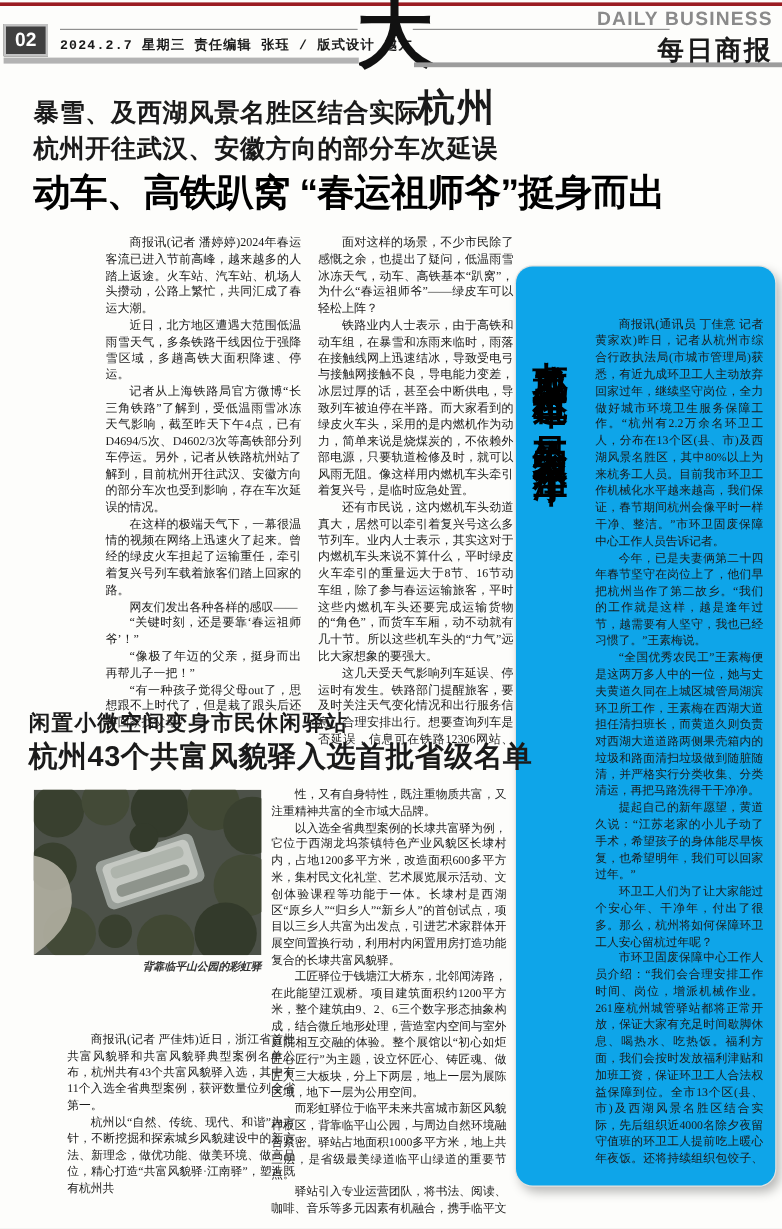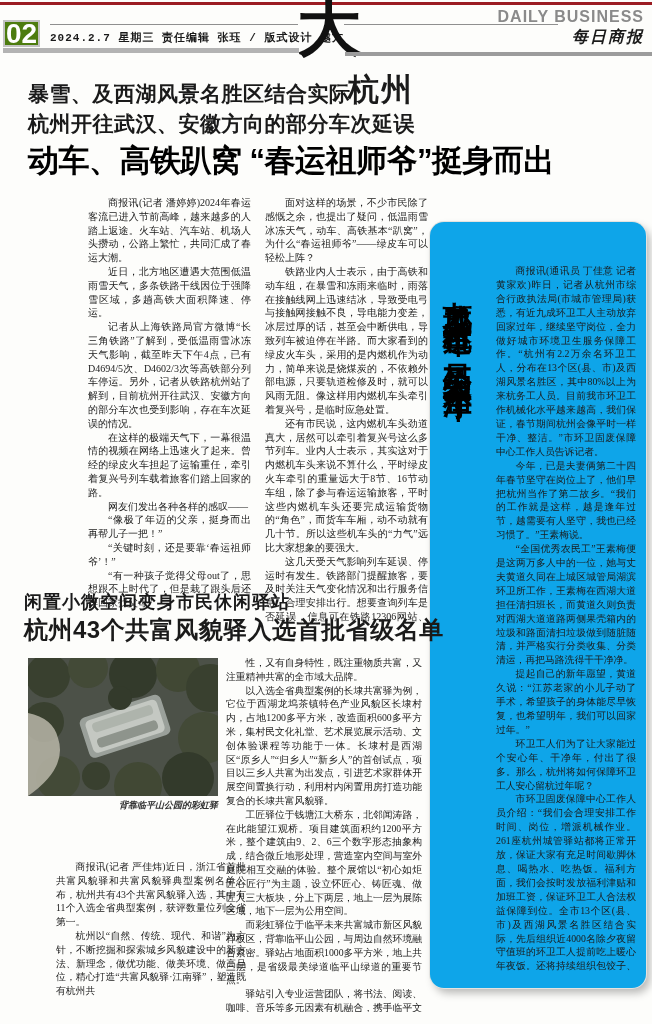--- a/index.html
+++ b/index.html
@@ -1,36 +1,36 @@
 <!DOCTYPE html>
 <html><head>
 <meta charset="utf-8">
 <style>
   html,body{margin:0;padding:0;background:#e8e8e8;}
   .page{position:relative;width:652px;height:1024px;background:#fdfdfb;overflow:hidden;
         font-family:"Liberation Serif",serif;color:#1a1a1a;margin:0 auto;}
   
   .top-rule{position:absolute;top:2px;left:0;width:652px;height:3px;background:#9b1c22;}
-  .pagenum{position:absolute;top:20px;left:3px;width:37px;height:27px;background:#4d7c0f;
-           color:#fff;font-family:"Liberation Sans",sans-serif;font-weight:bold;font-size:28px;
+  .pagenum{position:absolute;top:20px;left:3px;width:37px;height:27px;background:#404040;
+           color:#fff;font-family:"Liberation Sans",sans-serif;font-weight:bold;font-size:16px;
            text-align:center;line-height:27px;box-shadow:inset 0 0 0 2px #c2c2c2;}
   .dateline{position:absolute;top:30px;left:50px;font-size:11px;font-weight:bold;
             font-family:Liberation Mono, monospace;letter-spacing:1px;}
   .rule-thin-left{position:absolute;top:24px;left:50px;width:248px;height:1px;background:#8f8f8f;}
   .rule-thick-left{position:absolute;top:48px;left:3px;width:296px;height:5px;background:#b3b3b3;}
   .masthead-da{position:absolute;top:-4px;left:297px;font-size:64px;font-weight:bold;
                font-family:"Liberation Serif",serif;color:#111;line-height:64px;}
   .masthead-city{position:absolute;top:26px;left:348px;font-size:31px;font-weight:900;
                  font-family:Liberation Mono, monospace;letter-spacing:2px;margin-top:43px;}
   .rule-thin-center{position:absolute;top:24px;left:344px;width:214px;height:1px;background:#8f8f8f;}
   .rule-thick-right{position:absolute;top:52px;left:345px;width:307px;height:4px;background:#9c9c9c;}
   .en-name{position:absolute;top:8px;right:8px;font-family:"Liberation Sans",sans-serif;
            font-weight:bold;font-size:16px;color:#8a8a8a;letter-spacing:1px;}
-  .cn-name{position:absolute;top:27px;right:8px;font-size:16px;font-weight:900;
-           font-family:"Liberation Sans",sans-serif;letter-spacing:2px;font-style:italic;}
+  .cn-name{position:absolute;top:27px;right:8px;font-size:22px;font-weight:900;
+           font-family:"Liberation Sans",sans-serif;letter-spacing:2px;}
   
   .kicker{position:absolute;left:28px;font-size:21px;font-weight:bold;
           font-family:"Liberation Sans",sans-serif;letter-spacing:0.5px;}
   .kicker1{top:80px;} .kicker2{top:110px;text-align:right;}
   .headline{position:absolute;top:140px;left:28px;font-size:31px;font-weight:900;
             font-family:"Liberation Sans",sans-serif;letter-spacing:-0.5px;color:#000;}
   .main-body{position:absolute;top:196px;left:88px;width:340px;height:434px;
              column-count:2;column-gap:14px;font-size:10px;line-height:13.8px;
              text-align:justify;overflow:hidden;}
   .main-body p,.sidebar-text p,.bcol p{margin:0;text-indent:2em;}
@@ -74,22 +74,22 @@
 
   <div class="kicker kicker1">暴雪、及西湖风景名胜区结合实际</div>
   <div class="kicker kicker2">杭州开往武汉、安徽方向的部分车次延误</div>
   <div class="headline">动车、高铁趴窝 “春运祖师爷”挺身而出</div>
   <div class="main-body">
       <p>商报讯(记者 潘婷婷)2024年春运客流已进入节前高峰，越来越多的人踏上返途。火车站、汽车站、机场人头攒动，公路上繁忙，共同汇成了春运大潮。</p>
       <p>近日，北方地区遭遇大范围低温雨雪天气，多条铁路干线因位于强降雪区域，多趟高铁大面积降速、停运。</p>
       <p>记者从上海铁路局官方微博“长三角铁路”了解到，受低温雨雪冰冻天气影响，截至昨天下午4点，已有D4694/5次、D4602/3次等高铁部分列车停运。另外，记者从铁路杭州站了解到，目前杭州开往武汉、安徽方向的部分车次也受到影响，存在车次延误的情况。</p>
       <p>在这样的极端天气下，一幕很温情的视频在网络上迅速火了起来。曾经的绿皮火车担起了运输重任，牵引着复兴号列车载着旅客们踏上回家的路。</p>
       <p>网友们发出各种各样的感叹——</p>
+      <p>“关键时刻，还是要靠‘春运祖师爷’！”</p>
       <p>“像极了年迈的父亲，挺身而出再帮儿子一把！”</p>
-      <p>“关键时刻，还是要靠‘春运祖师爷’！”</p>
       <p>“有一种孩子觉得父母out了，思想跟不上时代了，但是栽了跟头后还得回家找父母”</p>
       <p>面对这样的场景，不少市民除了感慨之余，也提出了疑问，低温雨雪冰冻天气，动车、高铁基本“趴窝”，为什么“春运祖师爷”——绿皮车可以轻松上阵？</p>
       <p>铁路业内人士表示，由于高铁和动车组，在暴雪和冻雨来临时，雨落在接触线网上迅速结冰，导致受电弓与接触网接触不良，导电能力变差，冰层过厚的话，甚至会中断供电，导致列车被迫停在半路。而大家看到的绿皮火车头，采用的是内燃机作为动力，简单来说是烧煤炭的，不依赖外部电源，只要轨道检修及时，就可以风雨无阻。像这样用内燃机车头牵引着复兴号，是临时应急处置。</p>
       <p>还有市民说，这内燃机车头劲道真大，居然可以牵引着复兴号这么多节列车。业内人士表示，其实这对于内燃机车头来说不算什么，平时绿皮火车牵引的重量远大于8节、16节动车组，除了参与春运运输旅客，平时这些内燃机车头还要完成运输货物的“角色”，而货车车厢，动不动就有几十节。所以这些机车头的“力气”远比大家想象的要强大。</p>
       <p>这几天受天气影响列车延误、停运时有发生。铁路部门提醒旅客，要及时关注天气变化情况和出行服务信息，合理安排出行。想要查询列车是否延误，信息可在铁路12306网站、App查询。第一步打开12306App，点击“车站大屏”。第二步在页面左上方选择出发的车站(以“杭州西站”为例)，再选择页面中的“出发/到达”，即可查询列车运行信息。</p>
     </div>
 
   <div class="sidebar-card">
     <div class="v-title">九成环卫工人留杭过年　只为给大家一个『干净年』</div>
     <div class="sidebar-text">

